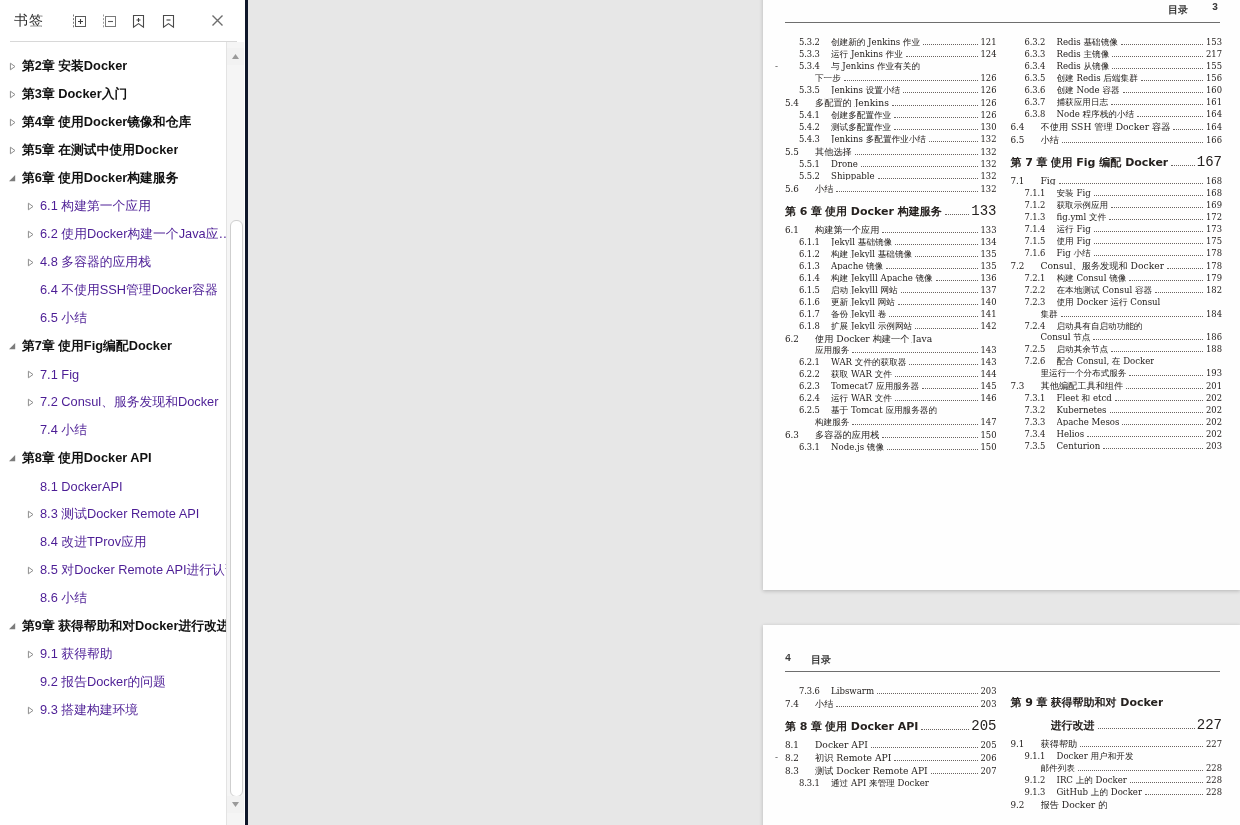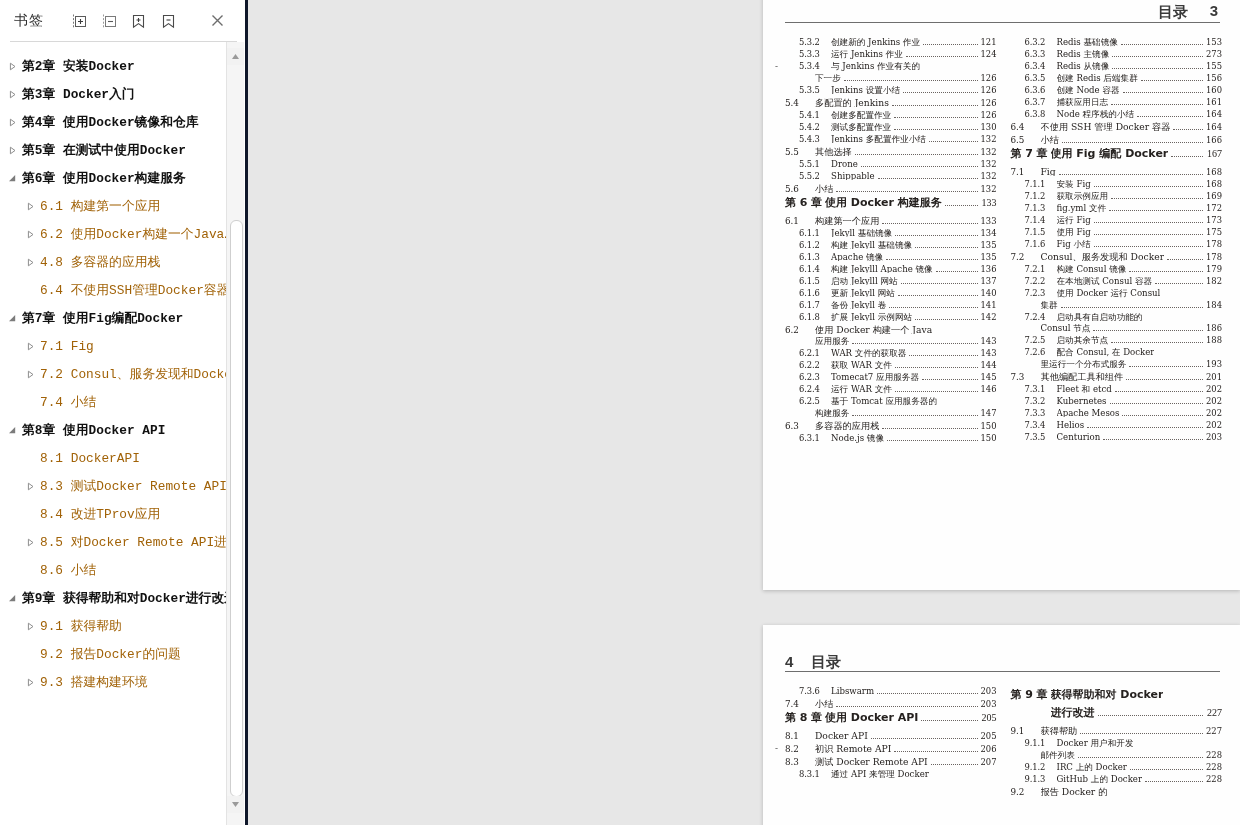--- a/index.html
+++ b/index.html
@@ -46,21 +46,21 @@
     width: 18px; height: 18px; cursor: pointer;
   }
   .close-btn svg { display: block; }
 
   #bm-tree {
     position: absolute; left: 0; top: 42px;
     width: 248px; height: 783px;
     overflow: hidden;
     box-sizing: border-box;
   }
-  .tree-inner { padding: 10px 0 0 0; font-family: Liberation Mono, monospace; }
+  .tree-inner { padding: 10px 0 0 0; }
   .node {
     display: flex; align-items: center;
     height: 28px;
     padding-right: 8px;
     cursor: pointer;
     white-space: nowrap;
   }
   .arrow {
     width: 16px; min-width: 16px; height: 16px;
     display: flex; align-items: center; justify-content: center;
@@ -70,21 +70,21 @@
   .arrow svg { display: block; }
   .node-label {
     font-size: 12.8px;
     color: #1e1e1e;
     overflow: hidden;
     text-overflow: ellipsis;
   }
   .lvl0 { padding-left: 4px; }
   .lvl0 .node-label { font-weight: 700; color: #111; }
   .lvl1 { padding-left: 22px; }
-  .lvl1 .node-label { font-weight: 400; color: #a16207; }
+  .lvl1 .node-label { font-weight: 400; color: #4c1d95; }
   .no-arrow { width: 18px; min-width: 18px; }
 
   
   #bm-scroll {
     position: absolute; right: 1px; top: 42px;
     width: 17px; height: 783px;
     background: #f5f5f5;
     border-left: 1px solid #e3e3e3;
   }
   .sb-arrow {
@@ -120,22 +120,22 @@
     box-sizing: border-box;
     overflow: hidden;
   }
   #page1 { top: -46px; height: 636px; }
   #page2 { top: 625px; height: 300px; }
 
   .page-inner { position: relative; width: 100%; height: 100%; }
 
   .run-head {
     position: absolute;
-    font-family: Liberation Sans, sans-serif;
-    font-size: 15px; font-weight: 700; color: #3a3a3a;
+    font-family: Liberation Mono, monospace;
+    font-size: 10px; font-weight: 700; color: #3a3a3a;
   }
   .rule {
     position: absolute; height: 1px; background: #6e6e6e;
   }
 
   .toc-cols {
     position: absolute; display: flex;
     left: 22px; right: 18px;
     gap: 14px;
   }
@@ -171,28 +171,28 @@
   .toc-row .pg {
     font-size: 8.4px;
     min-width: 17px; text-align: right;
   }
   .toc-row.cont { margin-left: 0; }
   .toc-row.cont .num { visibility: hidden; }
 
   .toc-row.chapter {
     font-family: "DejaVu Sans", "Liberation Sans", sans-serif;
     font-weight: 700;
-    margin-top: 2px; margin-bottom: 7px;
+    margin-top: 10px; margin-bottom: 7px;
   }
   .toc-row.chapter .num {
     font-size: 11px; width: 40px; min-width: 40px;
   }
   .toc-row.chapter .ttl { font-size: 11px; }
-  .toc-row.chapter .pg { font-size: 10px; font-weight: 400;
-    font-family: Liberation Serif, serif; }
+  .toc-row.chapter .pg { font-size: 14px; font-weight: 400;
+    font-family: Liberation Mono, monospace; }
   .toc-row.chapter .dots { border-bottom-width: 1.4px; margin-bottom: 3px; }
 
   .toc-row.sec1 .num { font-size: 8.8px; }
   .toc-row.sec1 .ttl { font-size: 9.2px; }
 
   .toc-row.mark::before {
     content: "-";
     position: absolute; margin-left: -10px;
     color: #555; font-size: 9px;
   }
@@ -307,20 +307,24 @@
               <svg width="9" height="9" viewBox="0 0 9 9">
                 <path d="M2.4 1.2 L7 4.5 L2.4 7.8 Z" fill="none" stroke="#8d8d8d" stroke-width="1"></path>
               </svg>
             </span>
             <span class="node-label">4.8 多容器的应用栈</span>
           </div>
           <div class="node lvl1">
             <span class="no-arrow"></span>
             <span class="node-label">6.4 不使用SSH管理Docker容器</span>
           </div>
+          <div class="node lvl1">
+            <span class="no-arrow"></span>
+            <span class="node-label">6.5 小结</span>
+          </div>
           <div class="node lvl0">
             <span class="arrow">
               <svg width="9" height="9" viewBox="0 0 9 9">
                 <path d="M1 7.2 L7.2 1 L7.2 7.2 Z" fill="#7c7c7c"></path>
               </svg>
             </span>
             <span class="node-label">第7章 使用Fig编配Docker</span>
           </div>
           <div class="node lvl1">
             <span class="arrow">
@@ -630,21 +634,21 @@
               <div class="toc-row">
                 <span class="num ind2">6.3.2</span>
                 <span class="ttl">Redis 基础镜像</span>
                 <span class="dots"></span>
                 <span class="pg">153</span>
               </div>
               <div class="toc-row">
                 <span class="num ind2">6.3.3</span>
                 <span class="ttl">Redis 主镜像</span>
                 <span class="dots"></span>
-                <span class="pg">273</span>
+                <span class="pg">217</span>
               </div>
               <div class="toc-row">
                 <span class="num ind2">6.3.4</span>
                 <span class="ttl">Redis 从镜像</span>
                 <span class="dots"></span>
                 <span class="pg">155</span>
               </div>
               <div class="toc-row">
                 <span class="num ind2">6.3.5</span>
                 <span class="ttl">创建 Redis 后端集群</span>

